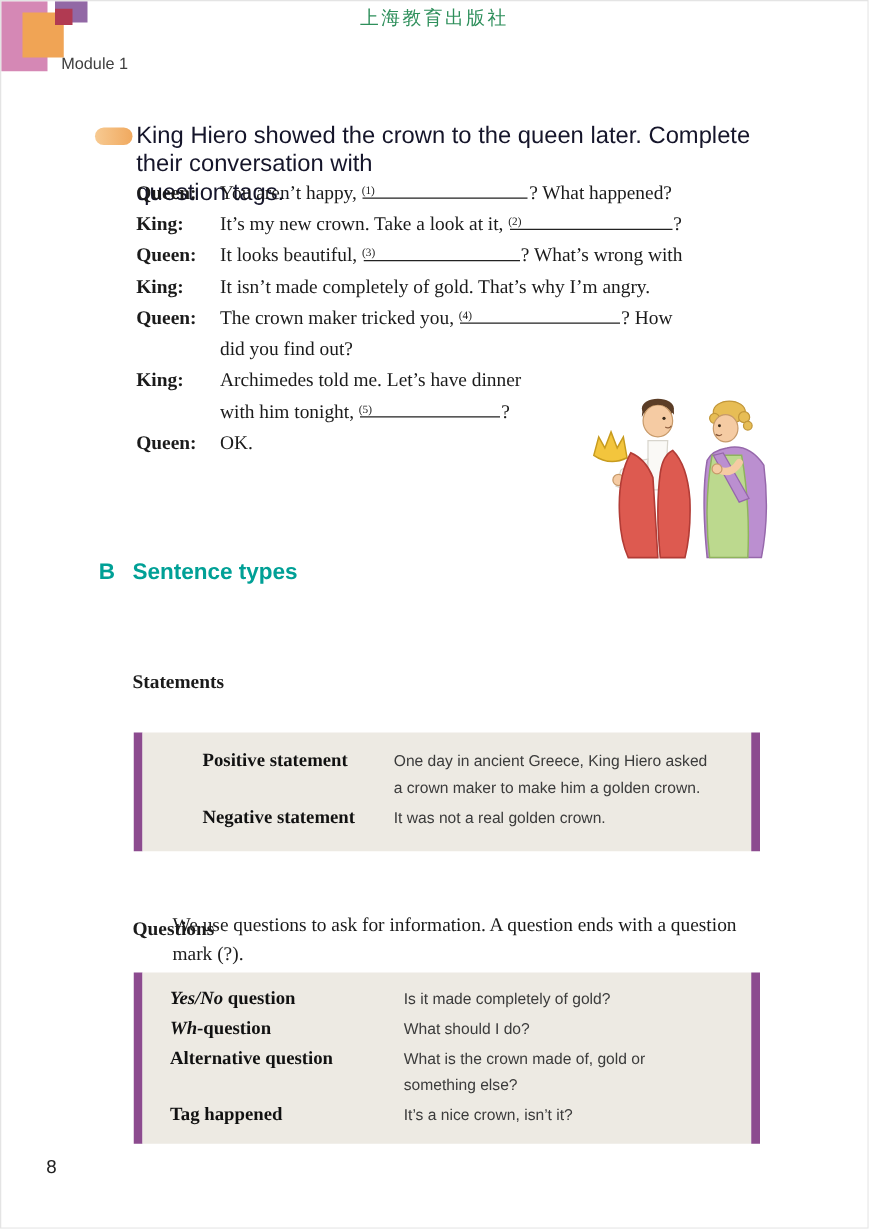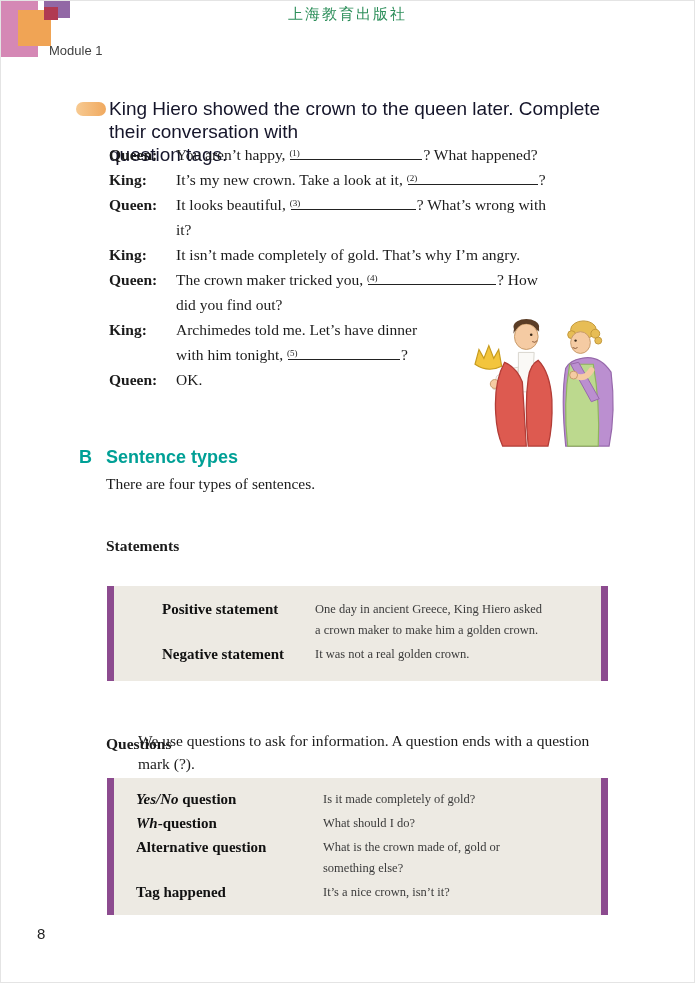--- a/index.html
+++ b/index.html
@@ -46,21 +46,21 @@
   .xbox.box1{top:585px;min-height:95px;}
   .xbox.box2{top:777px;min-height:125px;}
   .vbar{width:7px;background:var(--bar-purple);flex:0 0 auto;}
   .xbody{flex:1;background:var(--box-beige);}
   .tbl-grid{display:grid;row-gap:3px;padding:13px 14px 12px 22px;}
   .box1 .tbl-grid{grid-template-columns:153px 1fr;padding-left:48px;}
   .box2 .tbl-grid{grid-template-columns:187px 1fr;padding-top:11px;}
   .tbl-label{font-size:15px;line-height:21px;color:#111;}
   .tbl-label b{font-weight:bold;}
   .tbl-label i{font-weight:bold;}
-  .tbl-example{font-family:Liberation Serif, serif;font-size:12.5px;line-height:21px;
+  .tbl-example{font-family:Liberation Sans, sans-serif;font-size:12.5px;line-height:21px;
                color:#3b3b3b;}
   .pagenum{position:absolute;left:36px;top:924px;font-family:"Liberation Sans",sans-serif;
            font-size:15px;color:#222;}
 </style>
 </head>
 <body>
 
 <div class="page">
 
   <div class="sq sq-pink"></div>
@@ -79,24 +79,20 @@
         <span class="speaker">Queen:</span>
         <span class="dlg-text">You aren’t happy, <span class="blank"><sup>(1)</sup><span class="bline" style="width: 132px;"></span></span>? What happened?</span>
       </div>
       <div class="dlg-row">
         <span class="speaker">King:</span>
         <span class="dlg-text">It’s my new crown. Take a look at it, <span class="blank"><sup>(2)</sup><span class="bline" style="width: 130px;"></span></span>?</span>
       </div>
       <div class="dlg-row">
         <span class="speaker">Queen:</span>
         <span class="dlg-text">It looks beautiful, <span class="blank"><sup>(3)</sup><span class="bline" style="width: 125px;"></span></span>? What’s wrong with</span>
-      </div>
-      <div class="dlg-row">
-        <span class="speaker"></span>
-        <span class="dlg-text">it?</span>
       </div>
       <div class="dlg-row">
         <span class="speaker">King:</span>
         <span class="dlg-text">It isn’t made completely of gold. That’s why I’m angry.</span>
       </div>
       <div class="dlg-row">
         <span class="speaker">Queen:</span>
         <span class="dlg-text">The crown maker tricked you, <span class="blank"><sup>(4)</sup><span class="bline" style="width: 128px;"></span></span>? How</span>
       </div>
       <div class="dlg-row">
@@ -142,21 +138,20 @@
     <circle cx="110" cy="28" r="1.2" fill="#3a2a1a"></circle>
     <path d="M107 35 q3 2 5 0" stroke="#8a5a3a" fill="none"></path>
     <path d="M126 58 Q120 68 110 64" stroke="#f5cba3" stroke-width="6" fill="none" stroke-linecap="round"></path>
     <circle cx="108" cy="63" r="4" fill="#f5cba3" stroke="#c79a6a"></circle>
   </svg>
 
   <div class="sec-head">
     <span class="sec-letter">B</span>
     <span>Sentence types</span>
   </div>
-  <div class="intro">There are four types of sentences.</div>
 
   <div class="subhead statements">Statements</div>
 
   <div class="xbox box1">
     <div class="vbar"></div>
     <div class="xbody">
         <div class="tbl-grid">
           <div class="tbl-label"><b>Positive statement</b></div>
           <div class="tbl-example">One day in ancient Greece, King Hiero asked<br>a crown maker to make him a golden crown.</div>
           <div class="tbl-label"><b>Negative statement</b></div>

